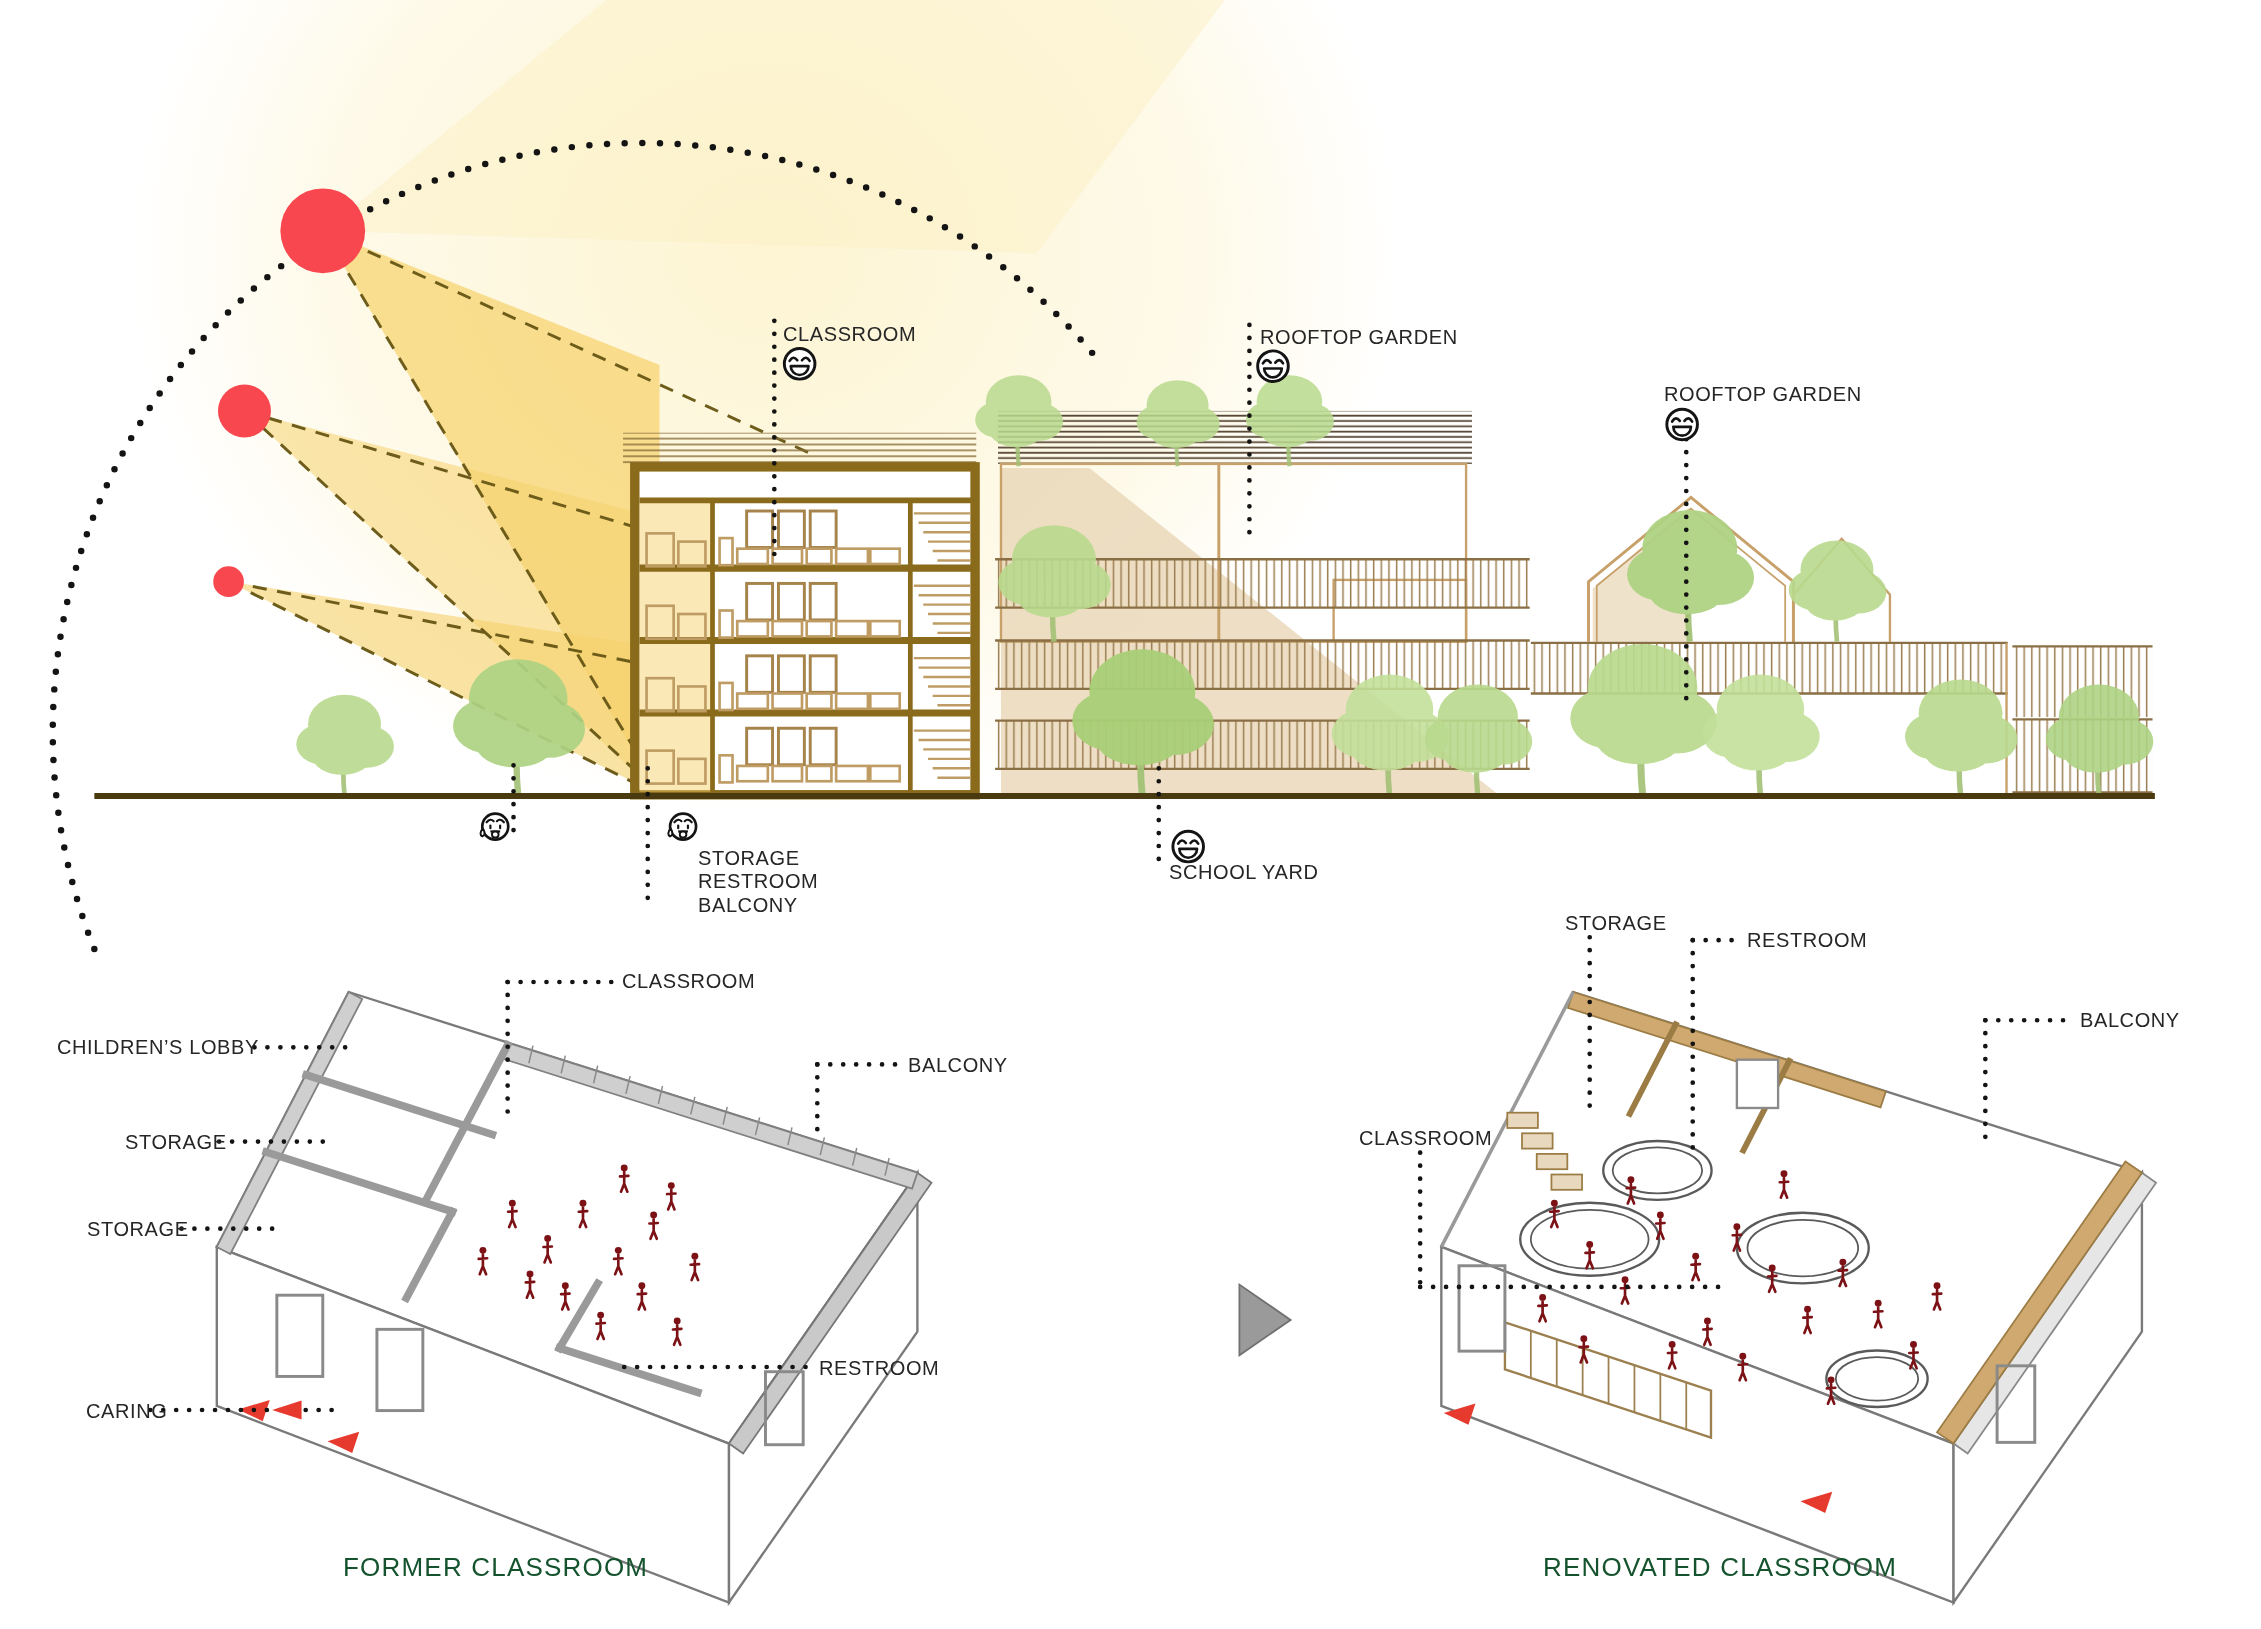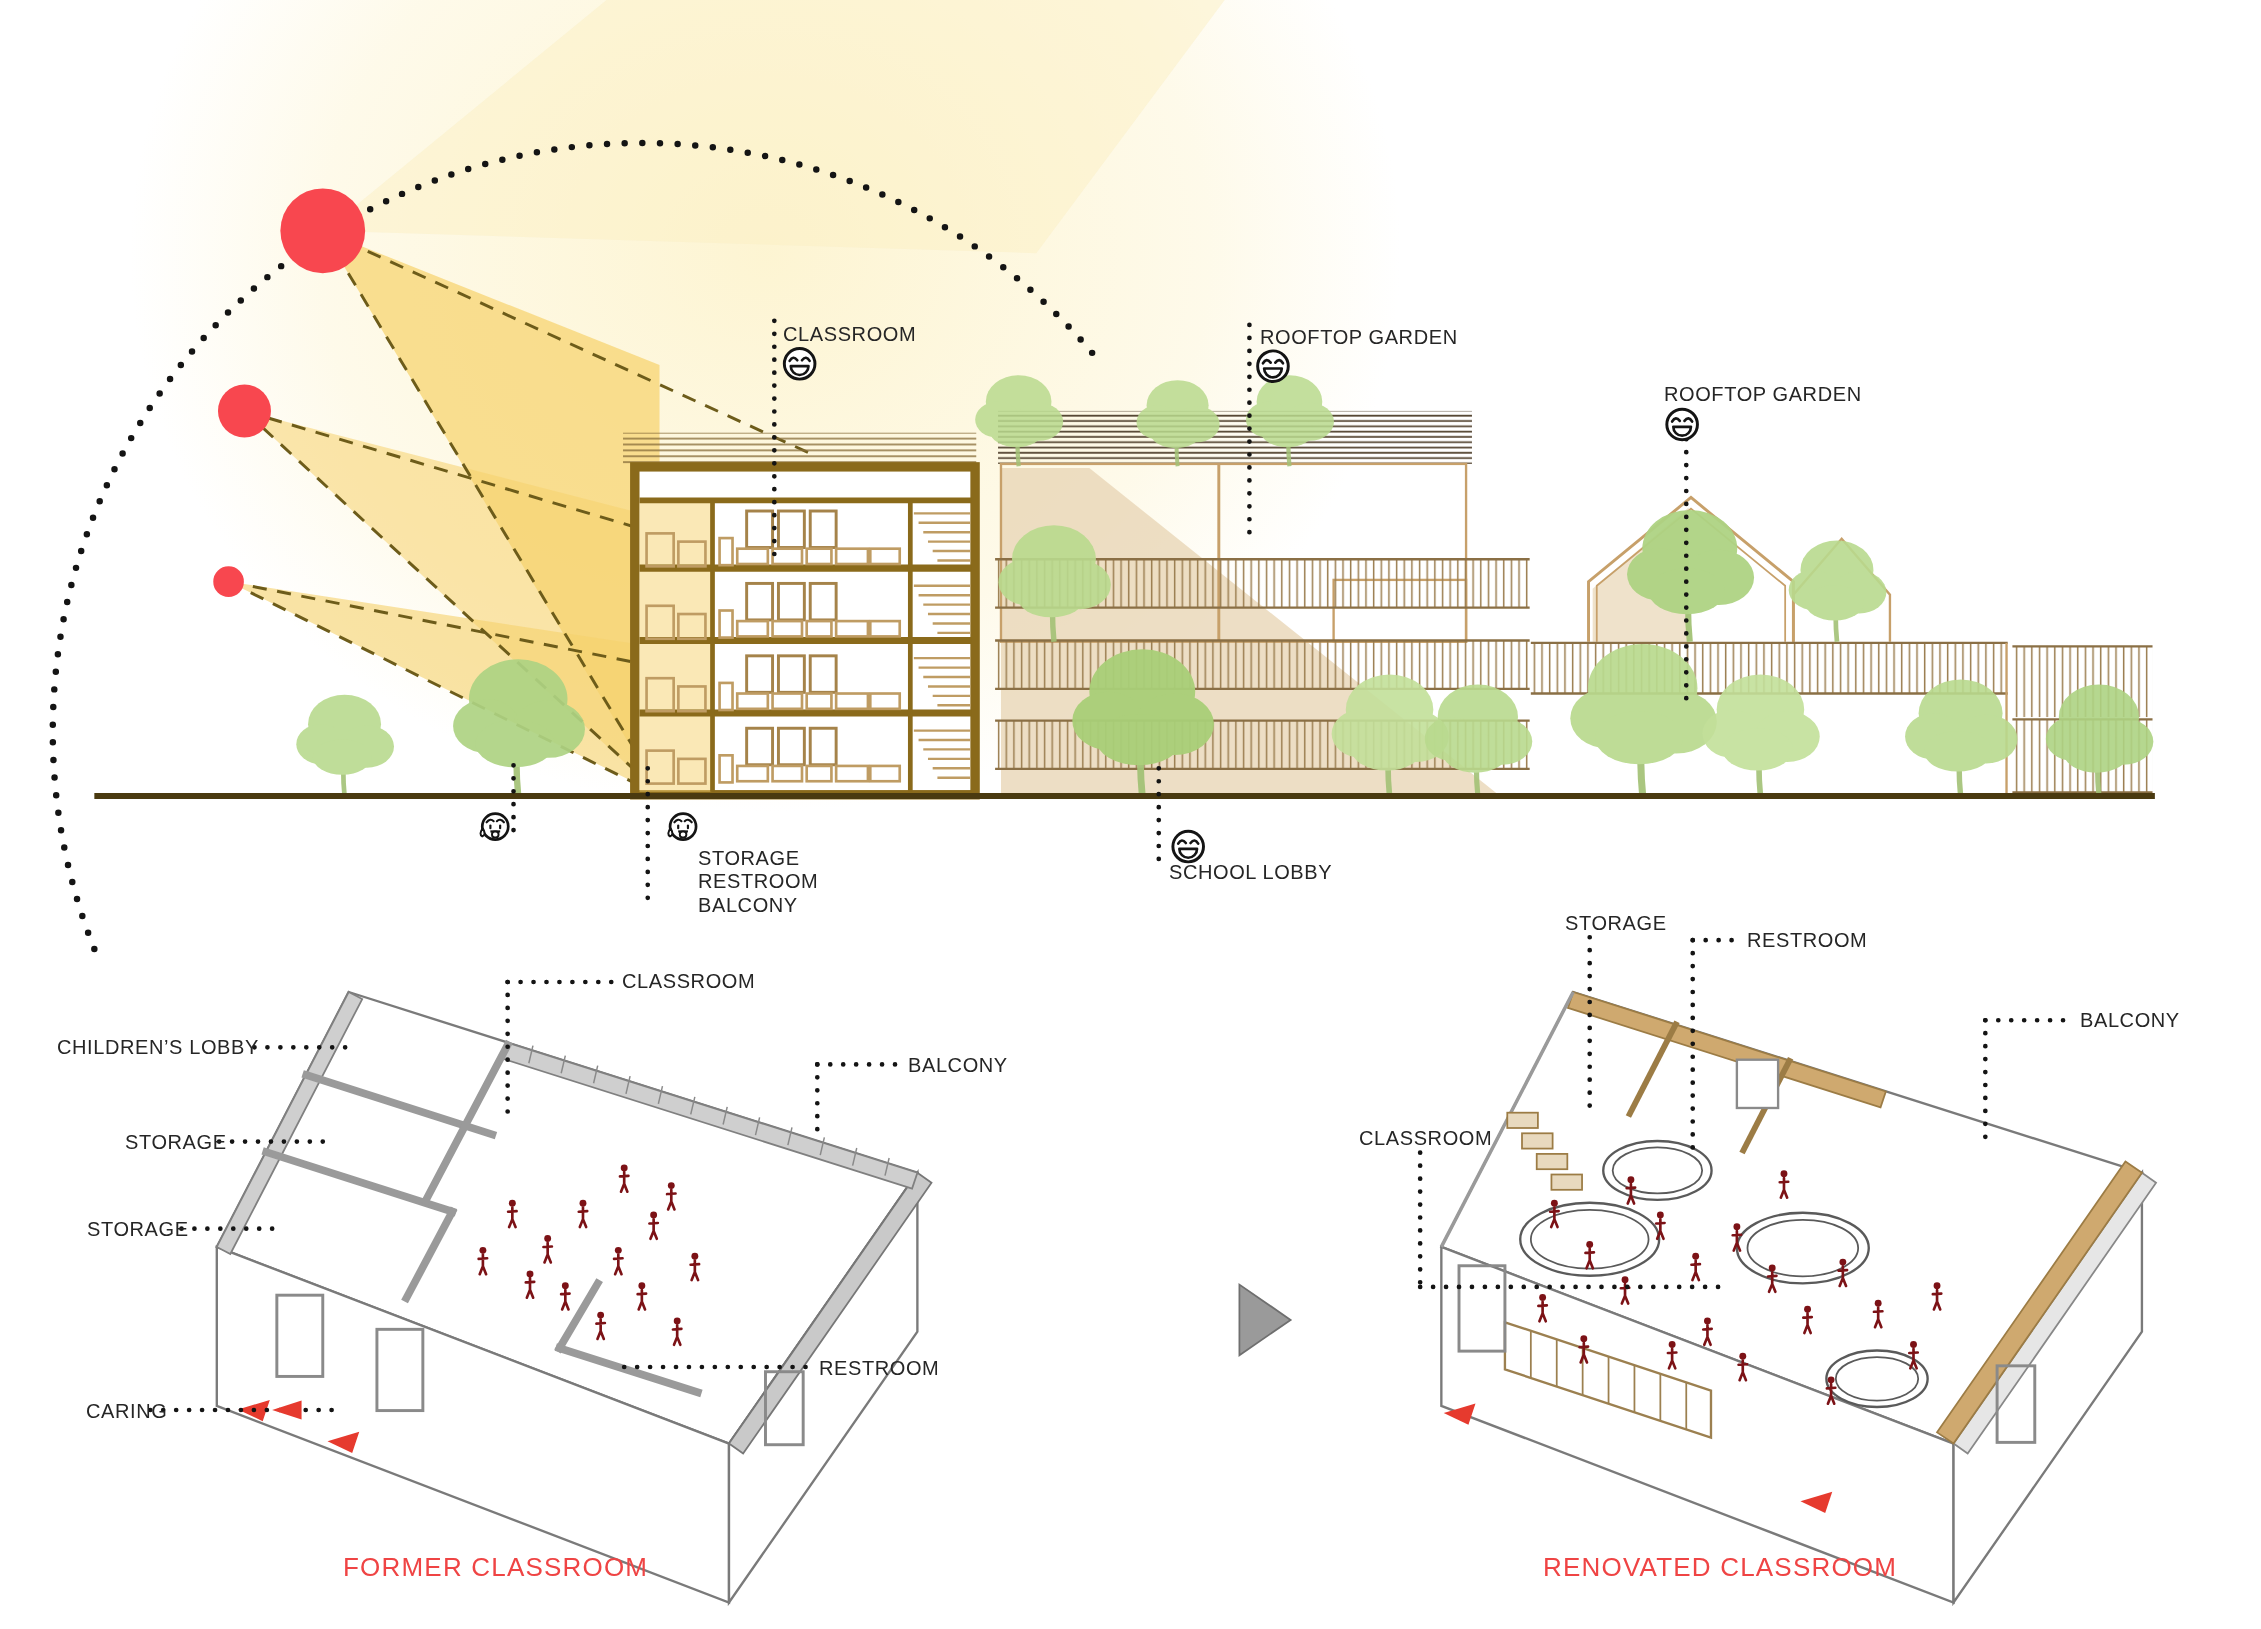--- a/index.html
+++ b/index.html
@@ -1,20 +1,20 @@
 <!DOCTYPE html>
 <html style="font-size:9.4px"><head>
 <meta charset="utf-8">
 <style>
   html,body{margin:0;padding:0;background:#fff;}
   .canvas{position:relative;width:2261px;height:1629px;background:#fff;overflow:hidden;
           font-family:"Liberation Sans",sans-serif;color:#2b2b2b;}
   .drawing{position:absolute;left:0;top:0;}
   .lbl{position:absolute;font-size:20px;letter-spacing:0.6px;color:#262626;white-space:nowrap;}
-  .cap{position:absolute;font-size:26px;letter-spacing:1.2px;color:#ef4444;white-space:nowrap;font-weight:400;}
+  .cap{position:absolute;font-size:26px;letter-spacing:1.2px;color:#14532d;white-space:nowrap;font-weight:400;}
 </style>
 </head>
 <body>
 
 <div class="canvas">
 
 <svg class="drawing" width="2261" height="1629" viewBox="0 0 3840 2767">
   <defs>
     <radialGradient id="glow" cx="50%" cy="50%" r="50%">
       <stop offset="0%" stop-color="#fdf4d0" stop-opacity="0.95"></stop>
@@ -343,21 +343,21 @@
   </g>
   <polygon points="462,2395 512,2379 512,2411" fill="#e63a2e"></polygon>
 </svg>
 
 <div class="lbl" style="left:783px;top:323px">CLASSROOM</div>
 <div class="lbl" style="left:1260px;top:326px">ROOFTOP GARDEN</div>
 <div class="lbl" style="left:1664px;top:383px">ROOFTOP GARDEN</div>
 <div class="lbl" style="left:698px;top:847px">STORAGE</div>
 <div class="lbl" style="left:698px;top:870px">RESTROOM</div>
 <div class="lbl" style="left:698px;top:894px">BALCONY</div>
-<div class="lbl" style="left:1169px;top:861px">SCHOOL LOBBY</div>
+<div class="lbl" style="left:1169px;top:861px">SCHOOL YARD</div>
 
 <div class="lbl" style="left:622px;top:970px">CLASSROOM</div>
 <div class="lbl" style="left:57px;top:1036px">CHILDREN’S LOBBY</div>
 <div class="lbl" style="left:125px;top:1131px">STORAGE</div>
 <div class="lbl" style="left:87px;top:1218px">STORAGE</div>
 <div class="lbl" style="left:86px;top:1400px">CARING</div>
 <div class="lbl" style="left:908px;top:1054px">BALCONY</div>
 <div class="lbl" style="left:819px;top:1357px">RESTROOM</div>
 
 <div class="lbl" style="left:1565px;top:912px">STORAGE</div>

